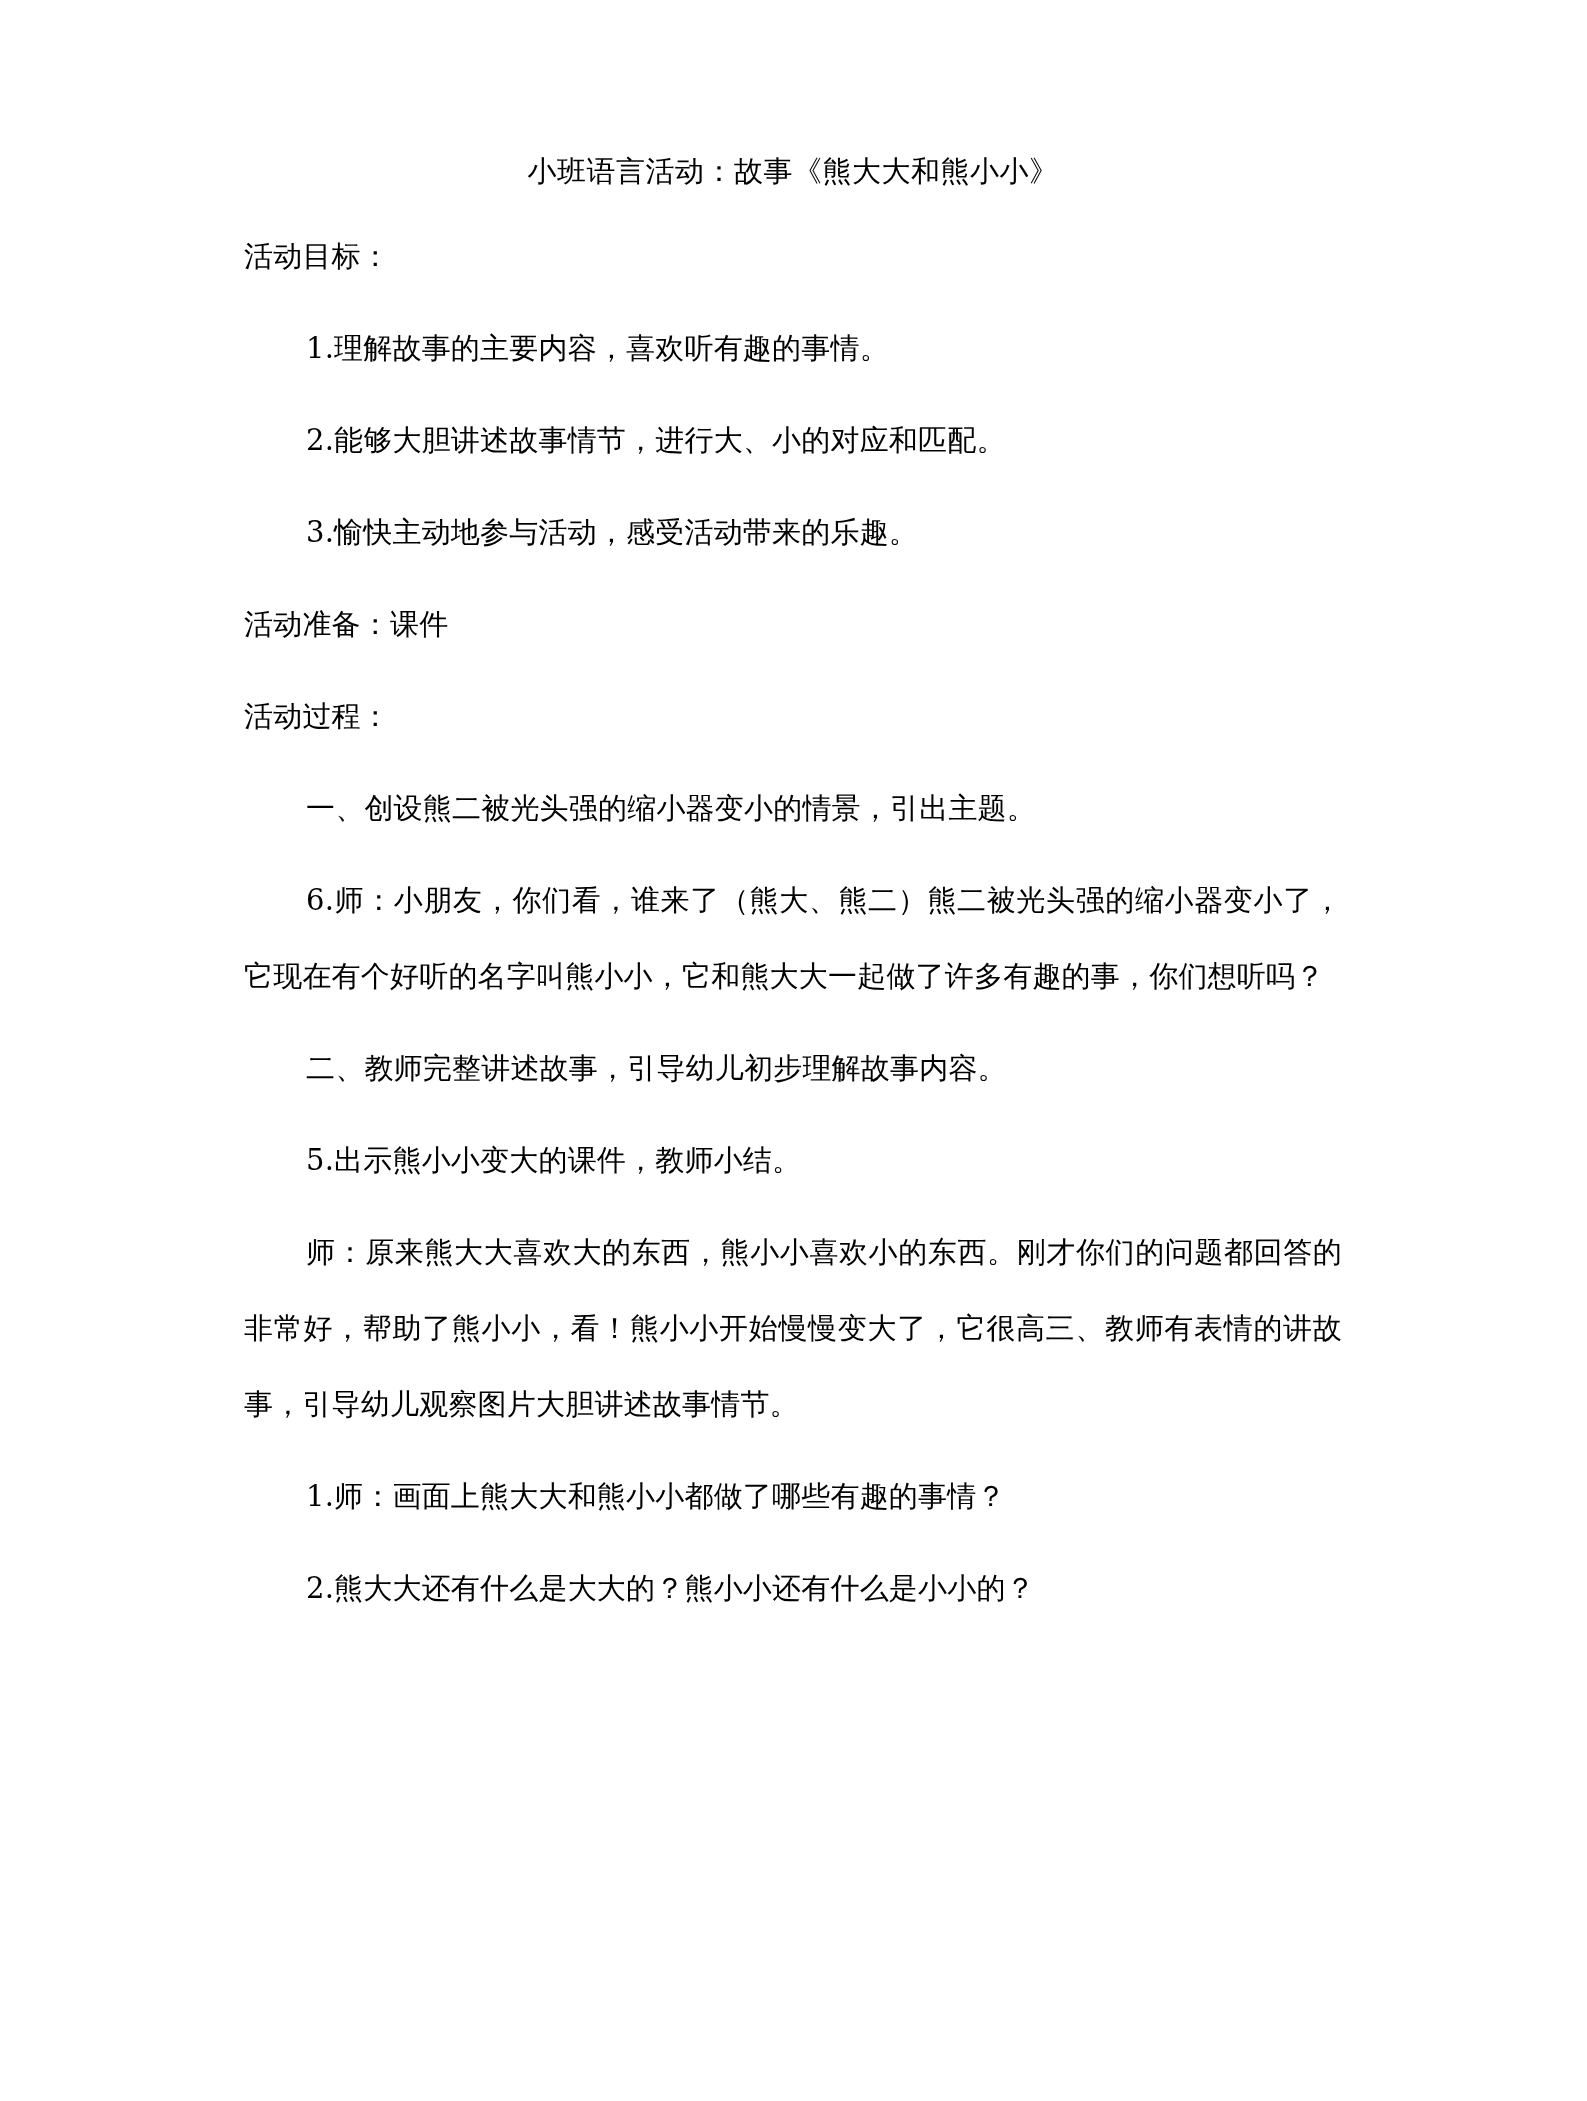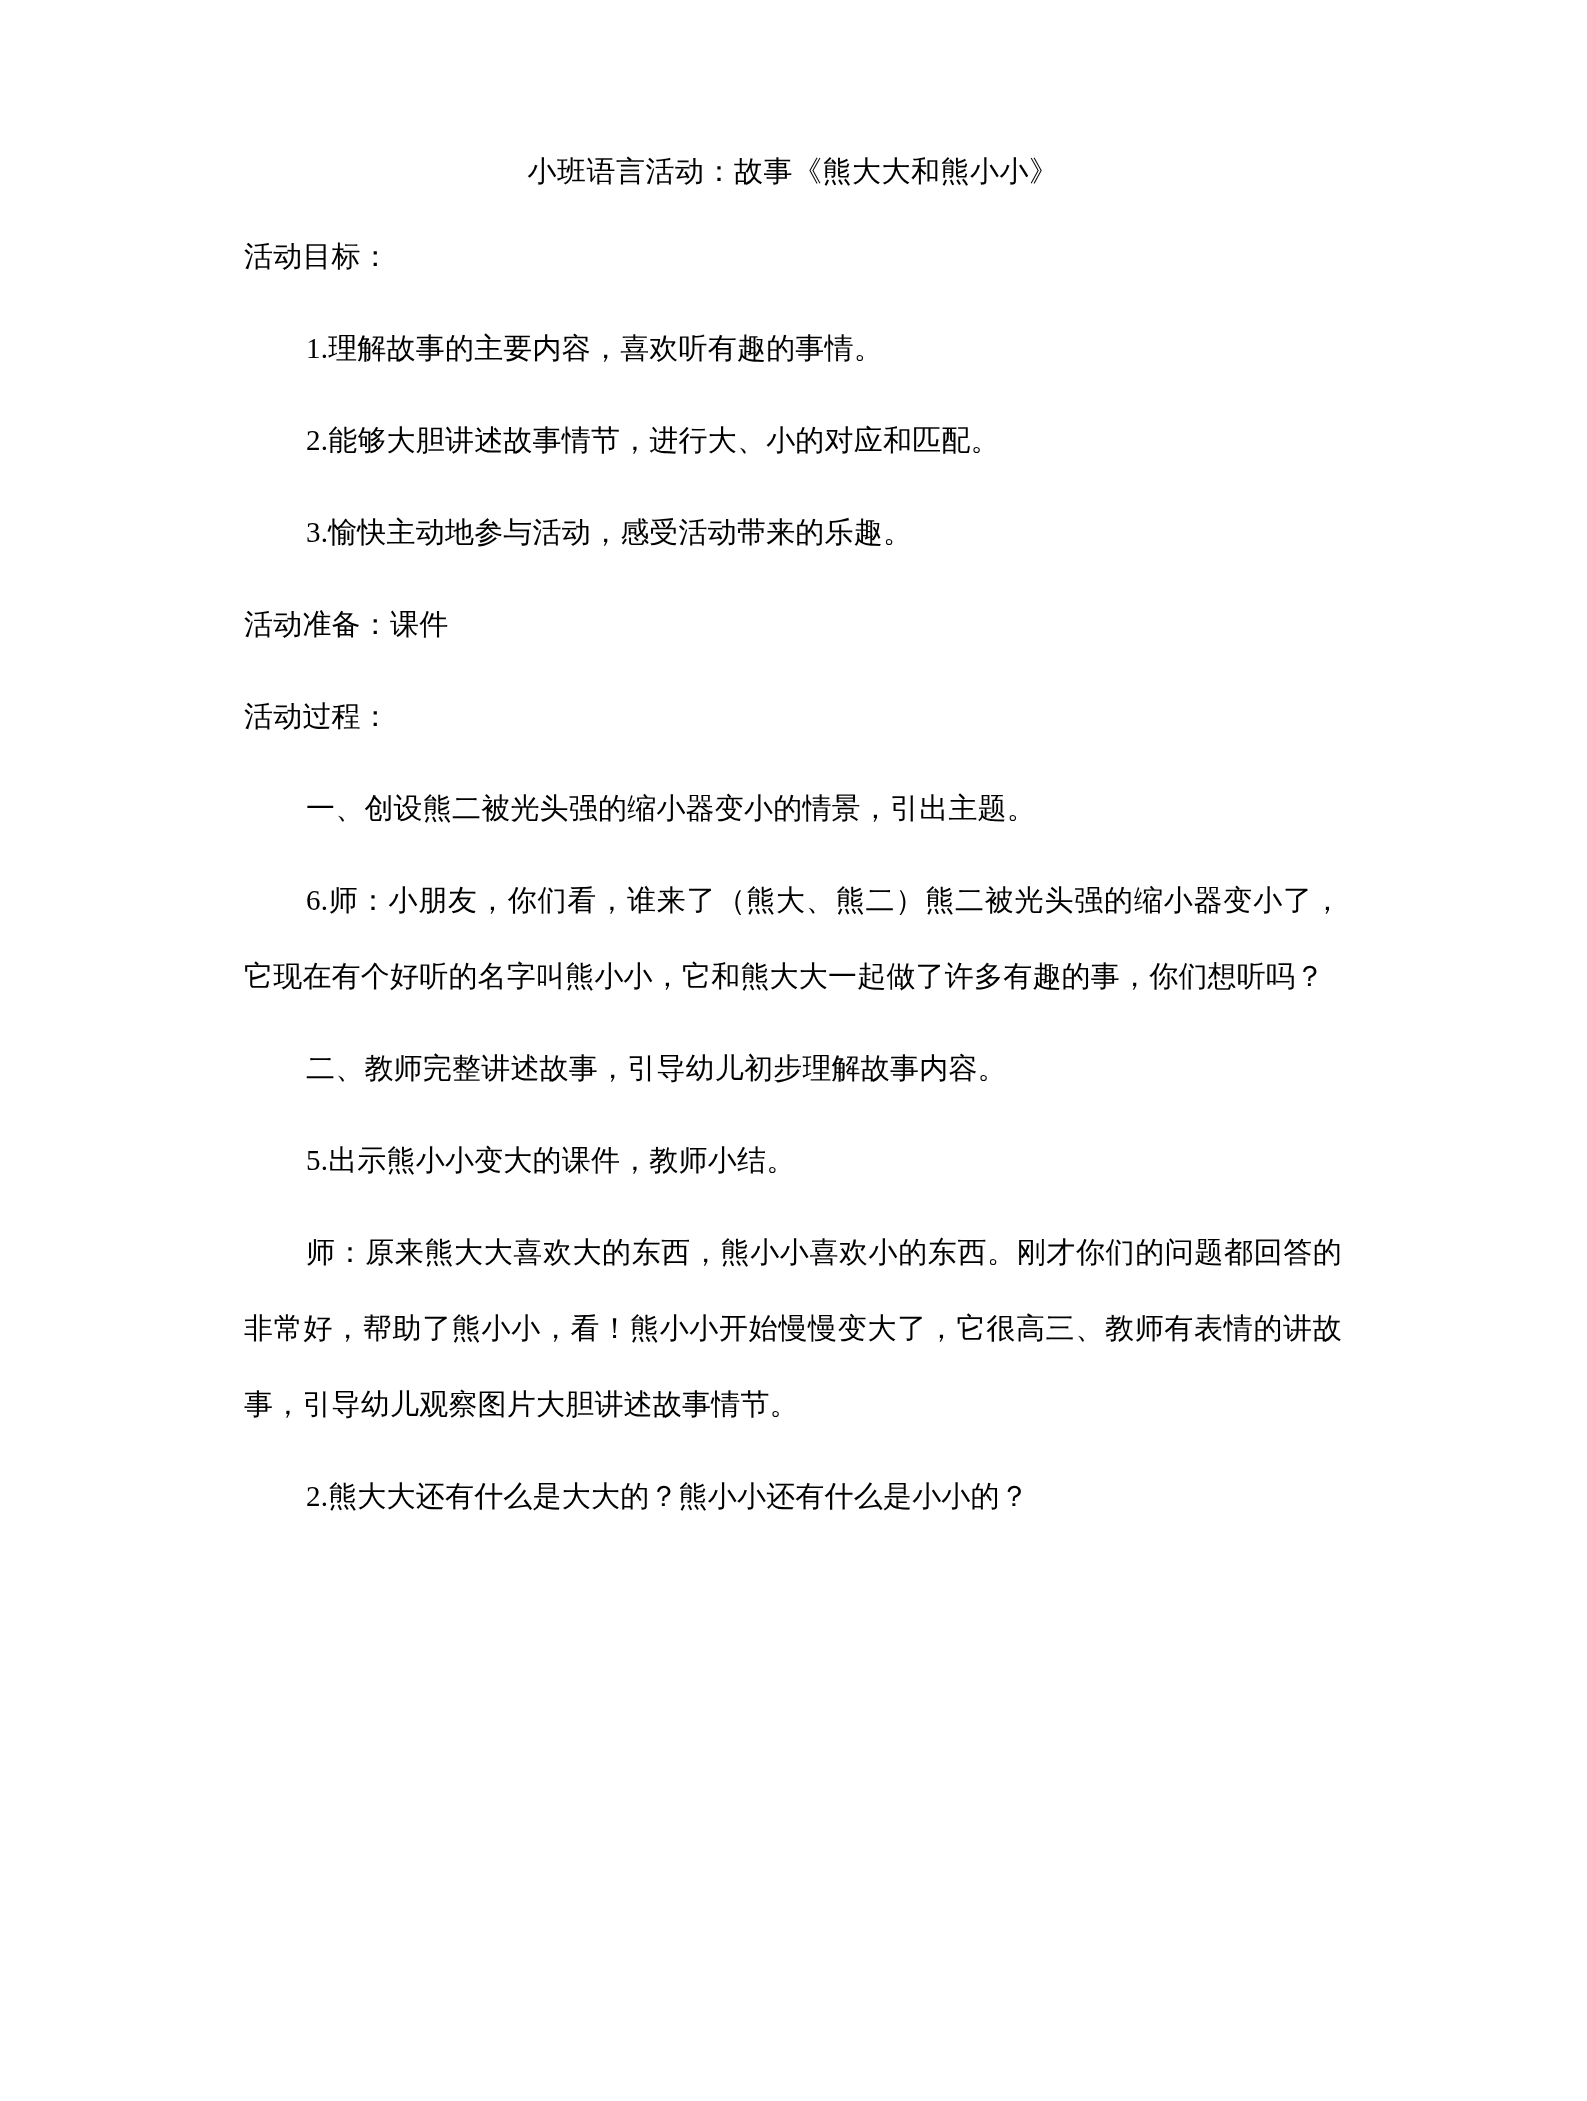--- a/index.html
+++ b/index.html
@@ -42,21 +42,20 @@
     margin: 16px;
     font-size: 29px;
     line-height: 76px;
     text-align: justify;
     text-justify: inter-ideograph;
     letter-spacing: 0.2px;
     word-break: break-all;
   }
   p.indent {
     text-indent: 62px;
-    font-family: Liberation Serif, serif;
   }
   p.flush {
     text-indent: 0;
   }
 </style>
 </head>
 <body>
 
 <div class="page">
   <div class="content">
@@ -79,18 +78,19 @@
 
     <p class="para indent">6.师：小朋友，你们看，谁来了（熊大、熊二）熊二被光头强的缩小器变小了，它现在有个好听的名字叫熊小小，它和熊大大一起做了许多有趣的事，你们想听吗？</p>
 
     <p class="para indent">二、教师完整讲述故事，引导幼儿初步理解故事内容。</p>
 
 
     <p class="para indent">5.出示熊小小变大的课件，教师小结。</p>
 
     <p class="para indent">师：原来熊大大喜欢大的东西，熊小小喜欢小的东西。刚才你们的问题都回答的非常好，帮助了熊小小，看！熊小小开始慢慢变大了，它很高三、教师有表情的讲故事，引导幼儿观察图片大胆讲述故事情节。</p>
 
+    <p class="para indent">1.师：画面上熊大大和熊小小都做了哪些有趣的事情？</p>
 
     <p class="para indent">2.熊大大还有什么是大大的？熊小小还有什么是小小的？</p>
 
 
   </div>
 </div>
 
 </body></html>

